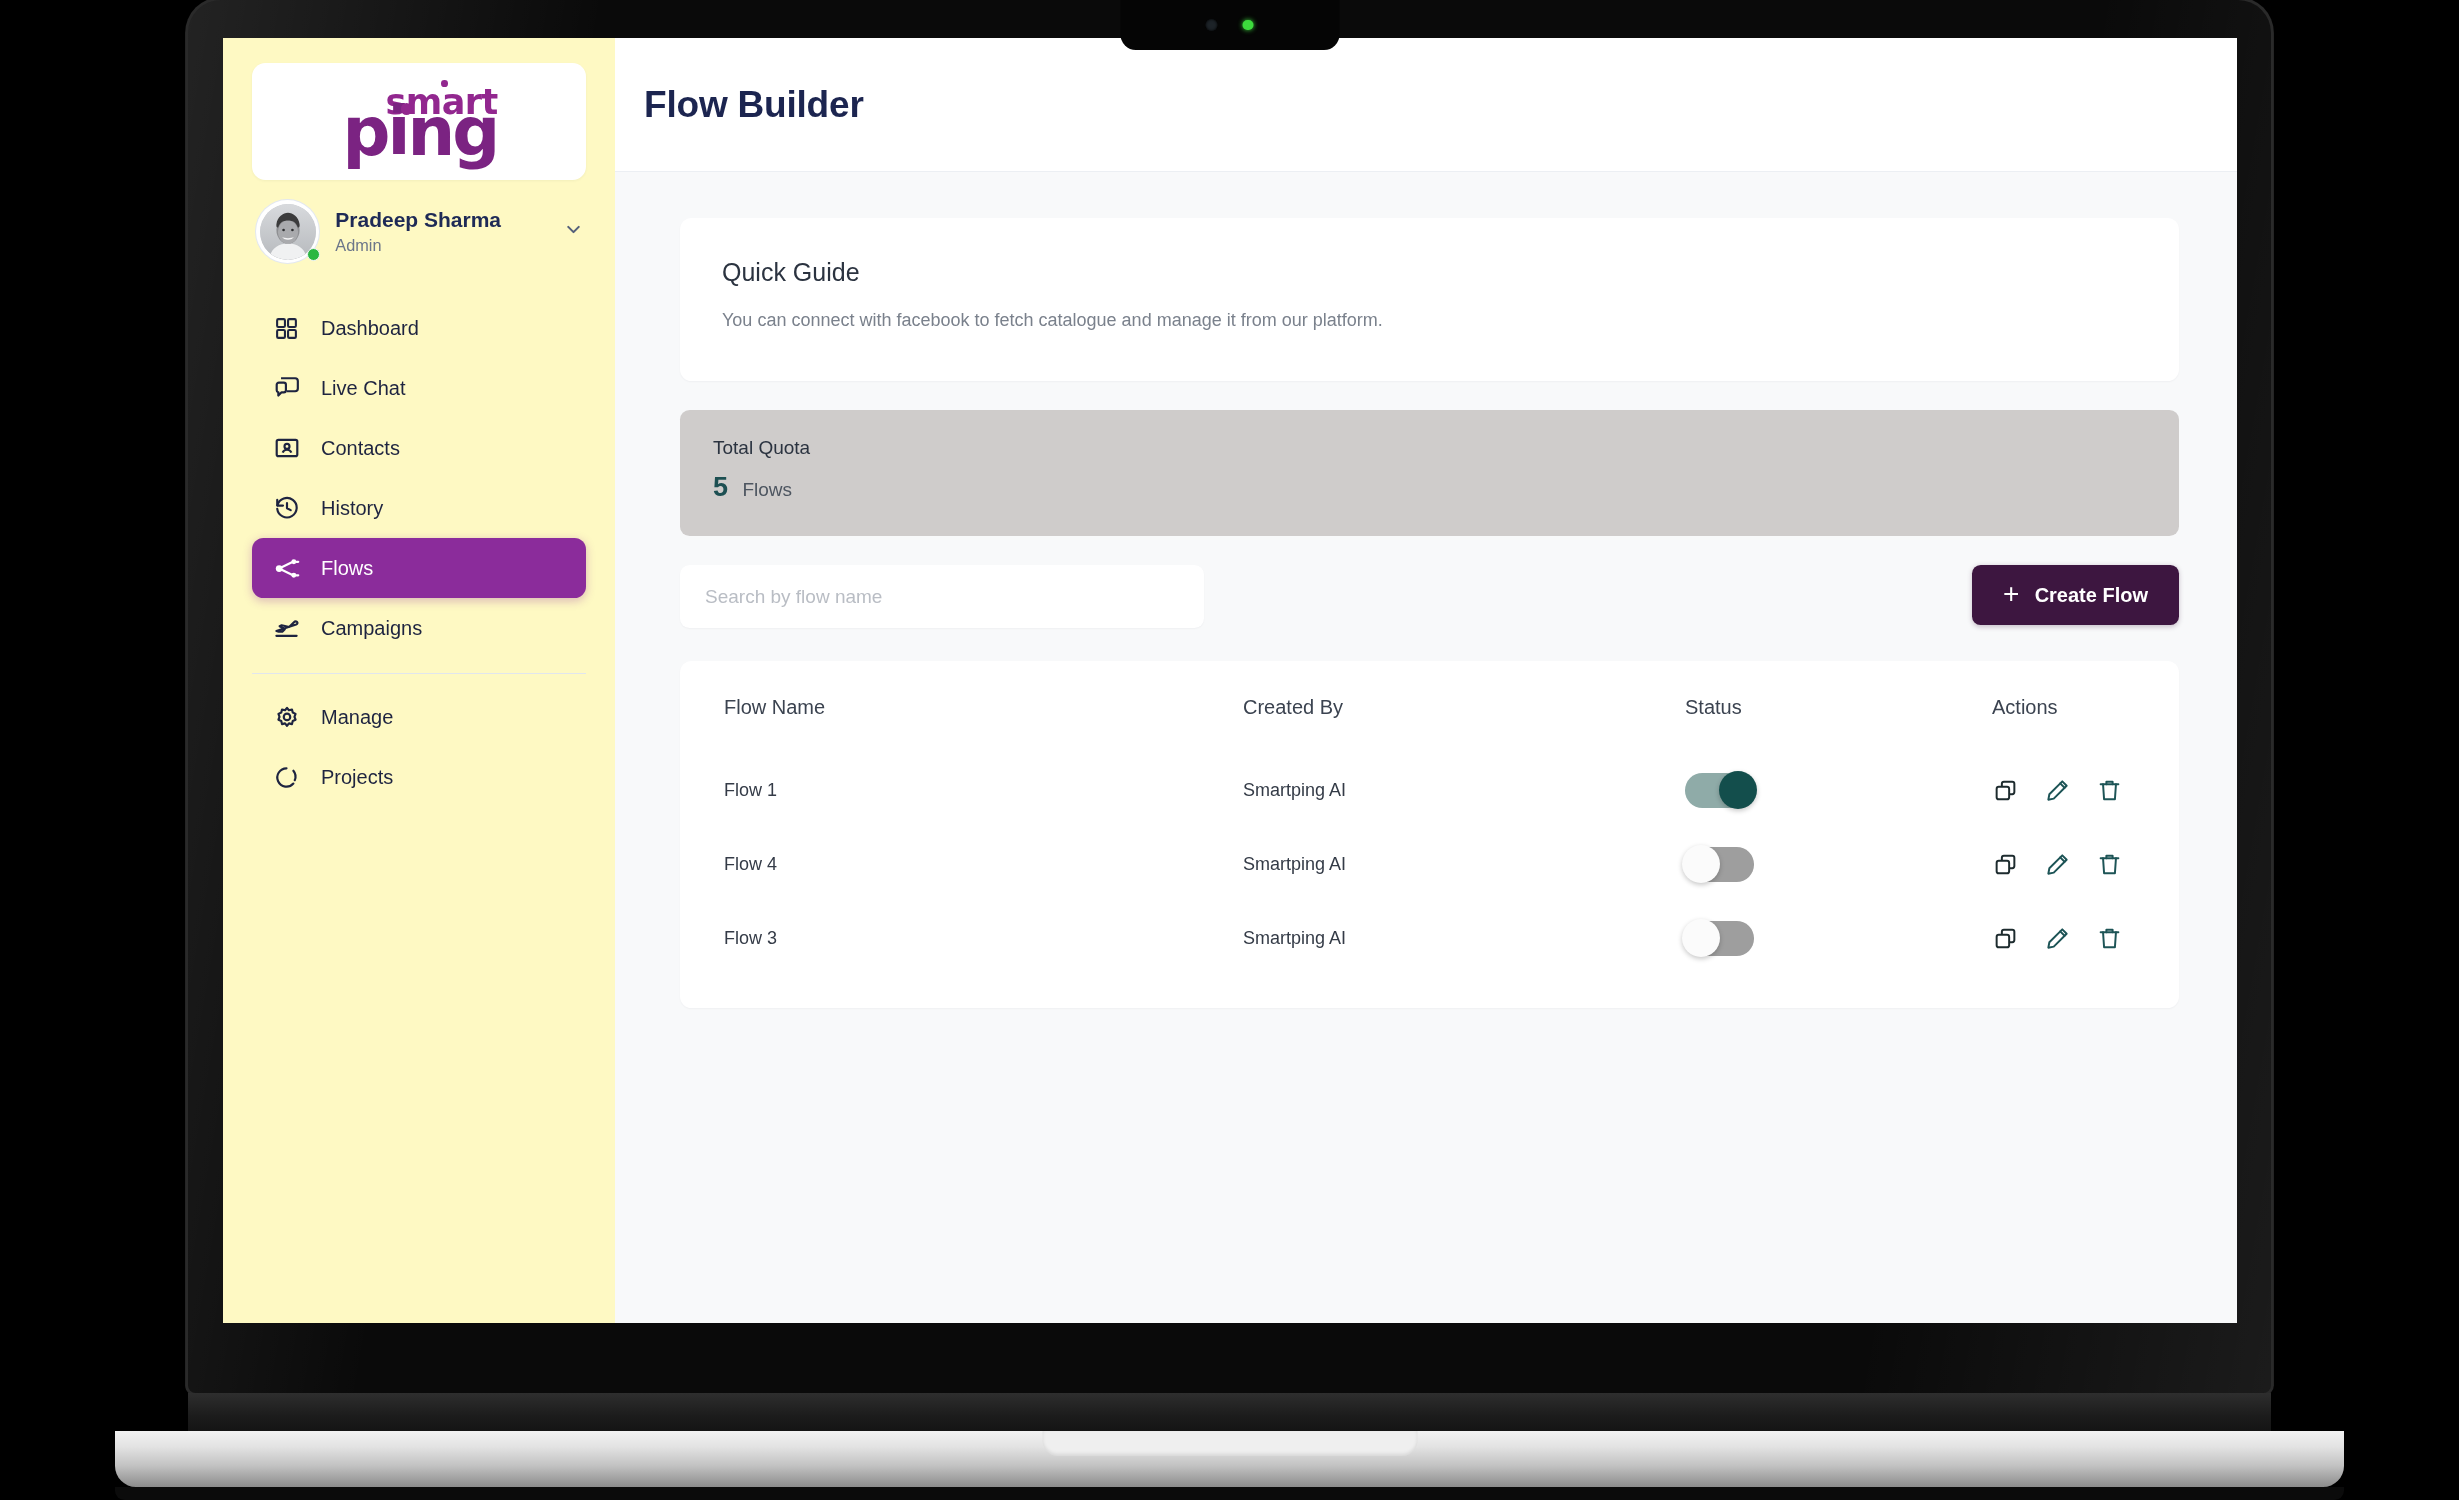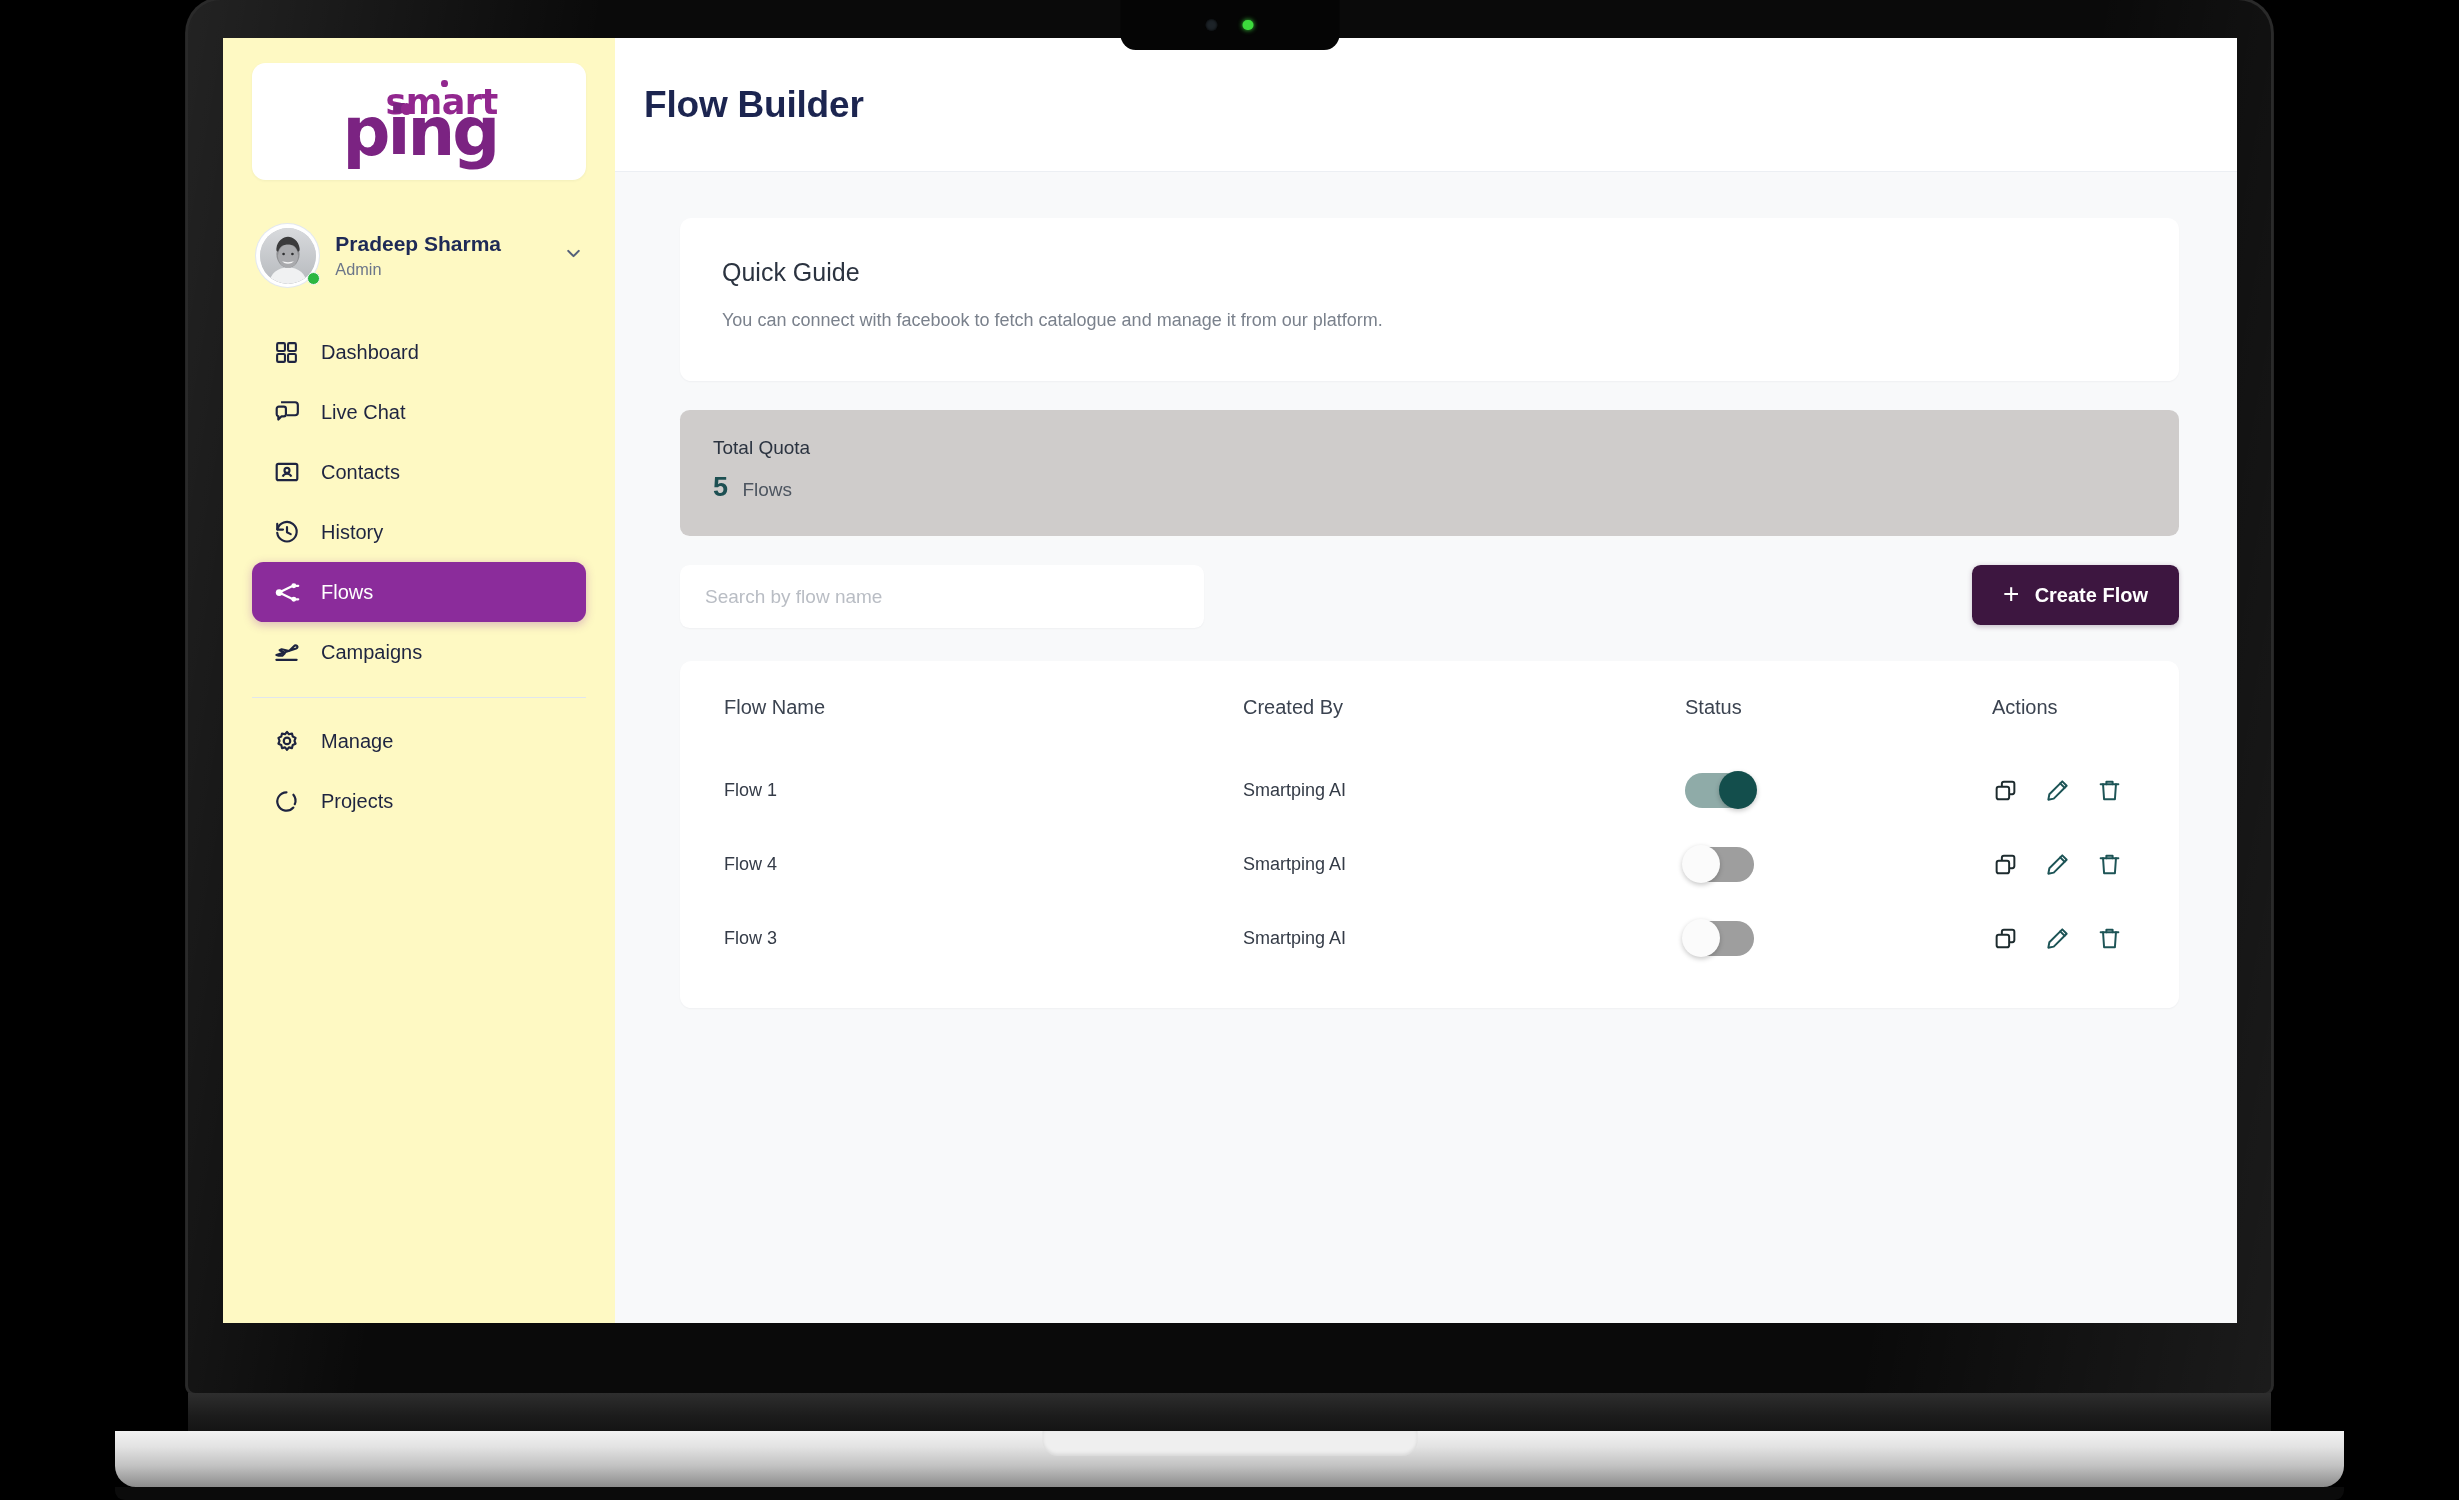--- a/index.html
+++ b/index.html
@@ -104,21 +104,21 @@
     font-family: "DejaVu Sans", sans-serif;
     margin-left: 8px;
   }
   .logo-ping-dot {
     position: absolute; left: 68px; top: 23px;
     width: 11.5px; height: 11.5px; border-radius: 50%; background: #92278f;
   }
 
   .profile {
     display: flex; align-items: center; gap: 16.3px;
-    margin: 44px 29px 0 33px;
+    margin: 20px 29px 0 33px;
     cursor: pointer;
   }
   .avatar-ring {
     position: relative; width: 63px; height: 63px; border-radius: 50%;
     background: #ffffff; padding: 3.8px;
     box-shadow: 0 0 0 1px #e3e8f0;
     flex-shrink: 0;
   }
   .avatar-img {
     width: 56px; height: 56px; border-radius: 50%;

